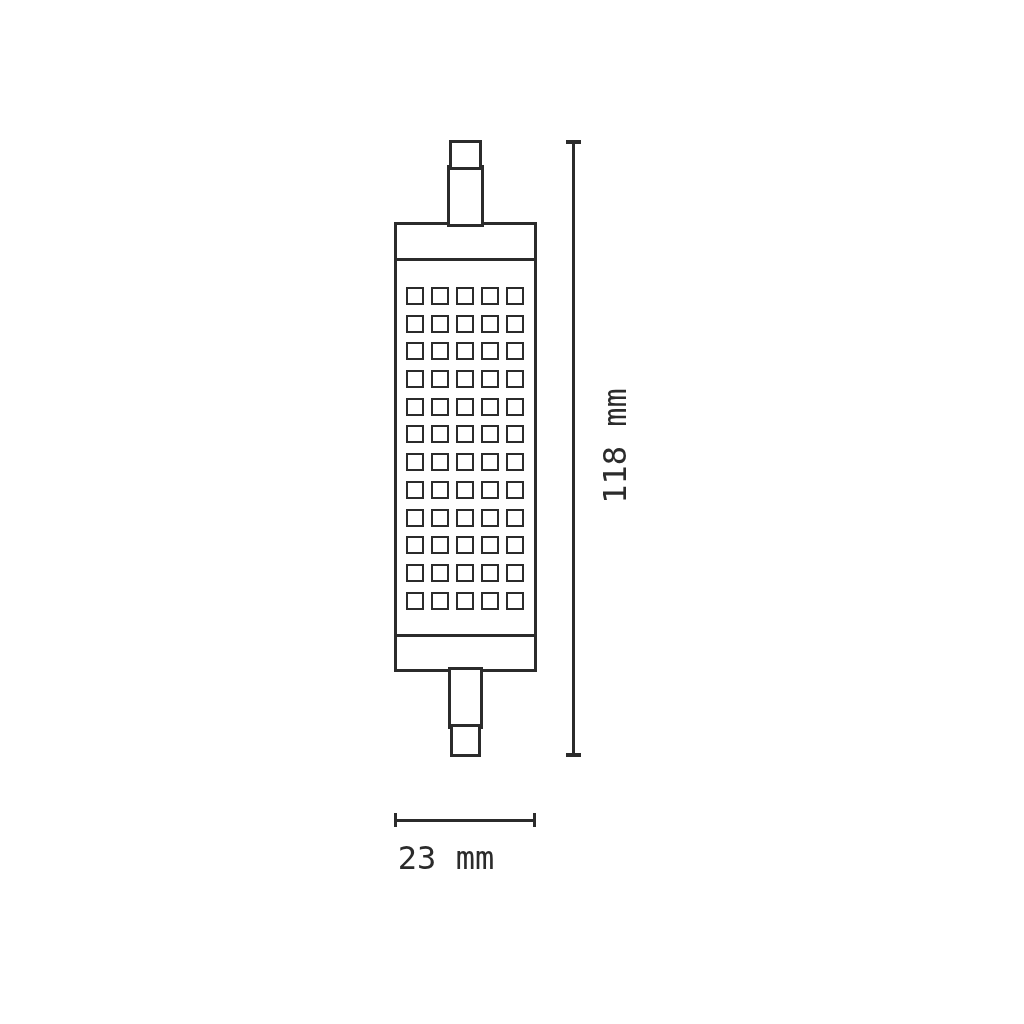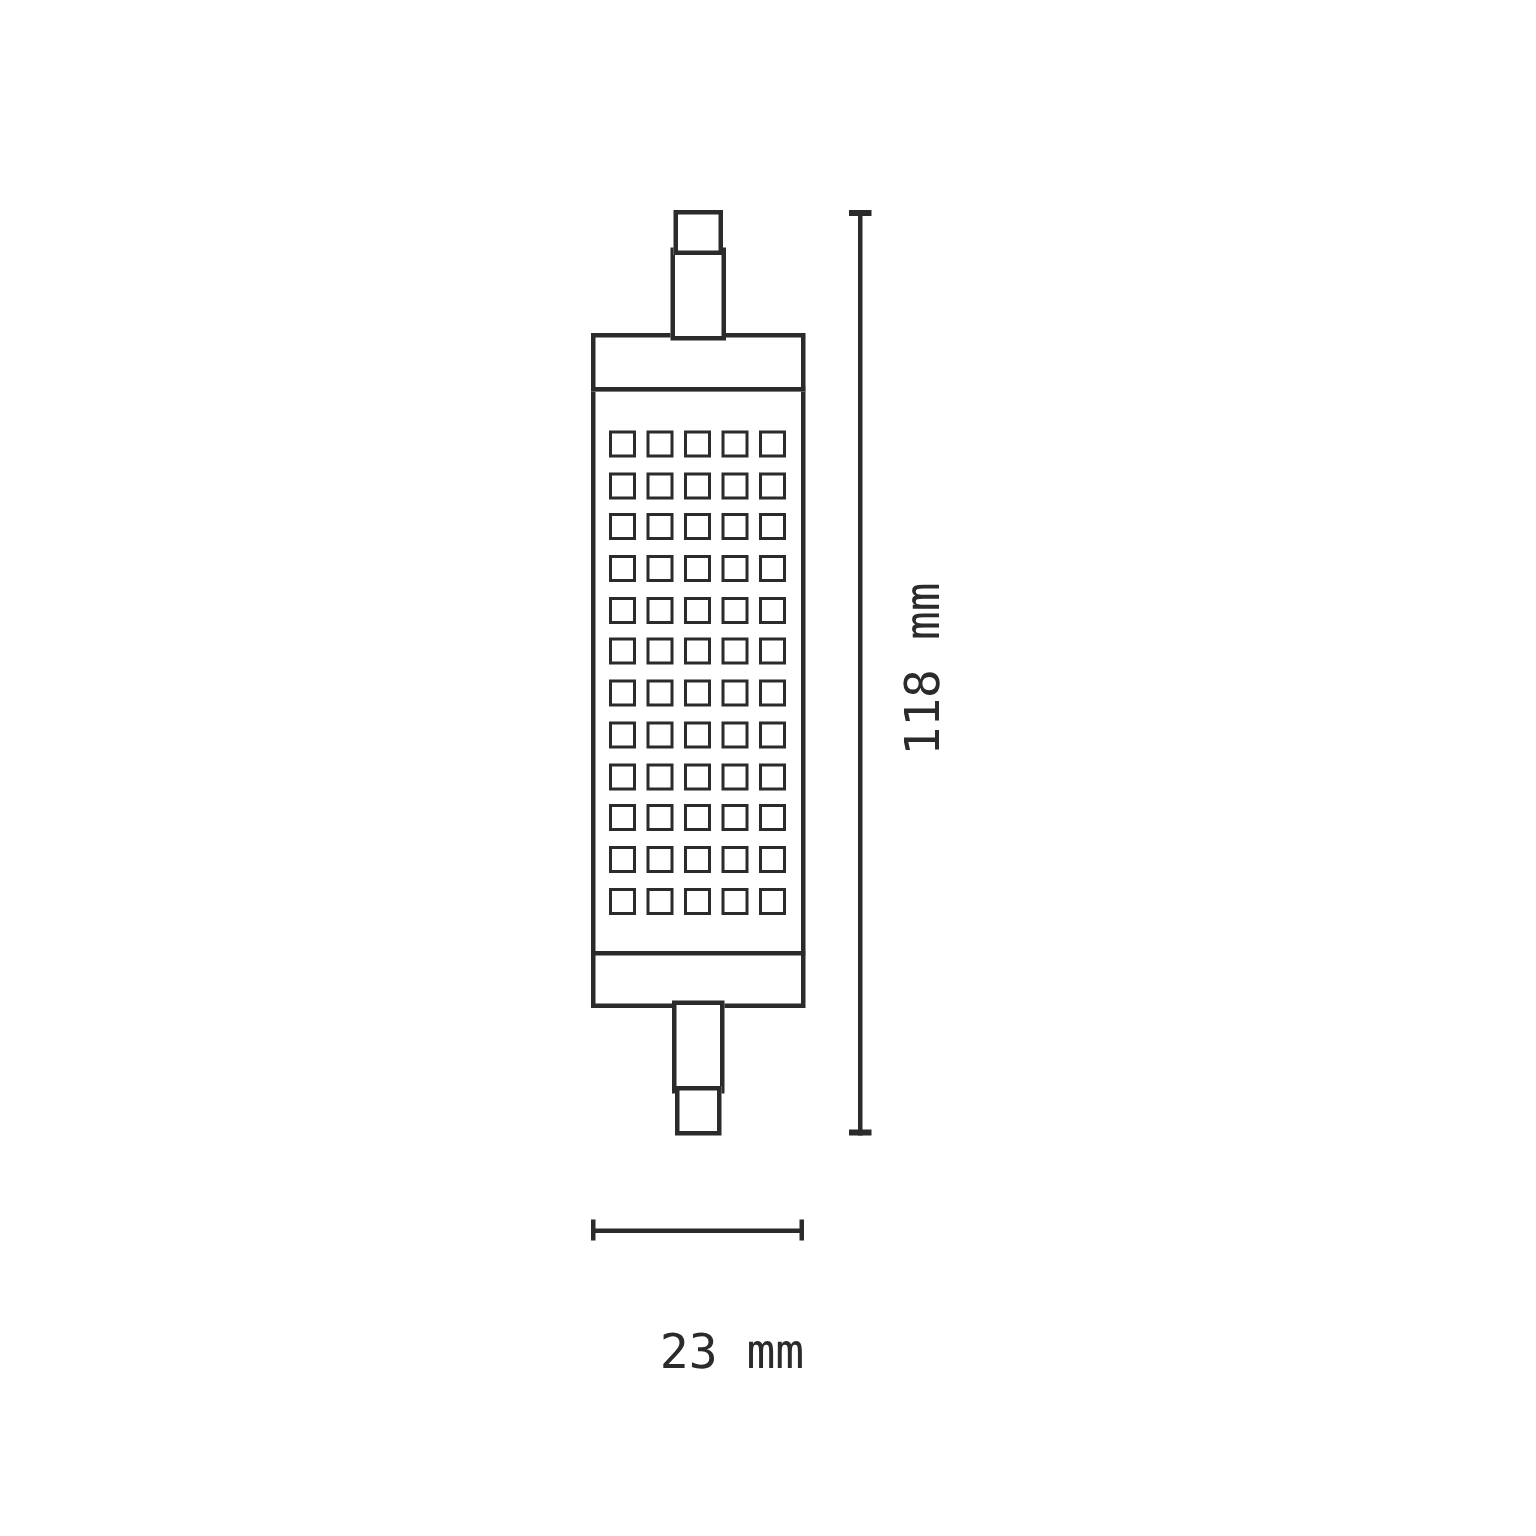--- a/index.html
+++ b/index.html
@@ -74,24 +74,23 @@
     font-weight: 400;
     white-space: nowrap;
     line-height: 1;
   }
   .vdim-label {
     left: 615px;
     top: 446px;
     transform: translate(-50%, -50%) rotate(-90deg);
   }
   .hdim-label {
-    left: 488px;
+    left: 446px;
     top: 858px;
     transform: translate(-50%, -50%);
-    margin-top: 43px;
   }
 </style>
 </head>
 <body>
 
 <div class="canvas">
 
   <div>
     <div class="part top-pin-tip"></div>
     <div class="part top-pin-base"></div>

